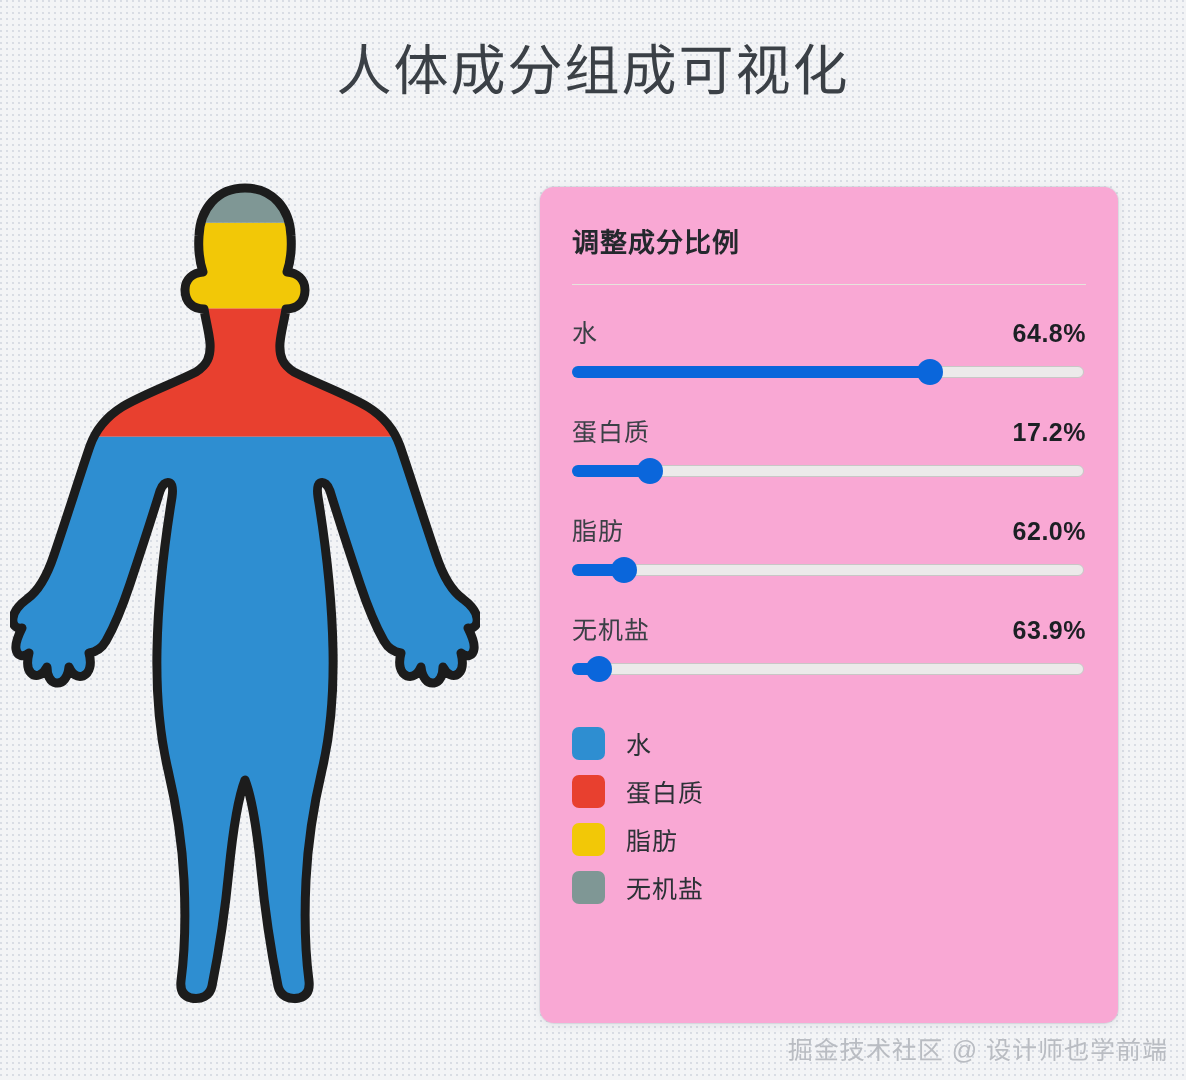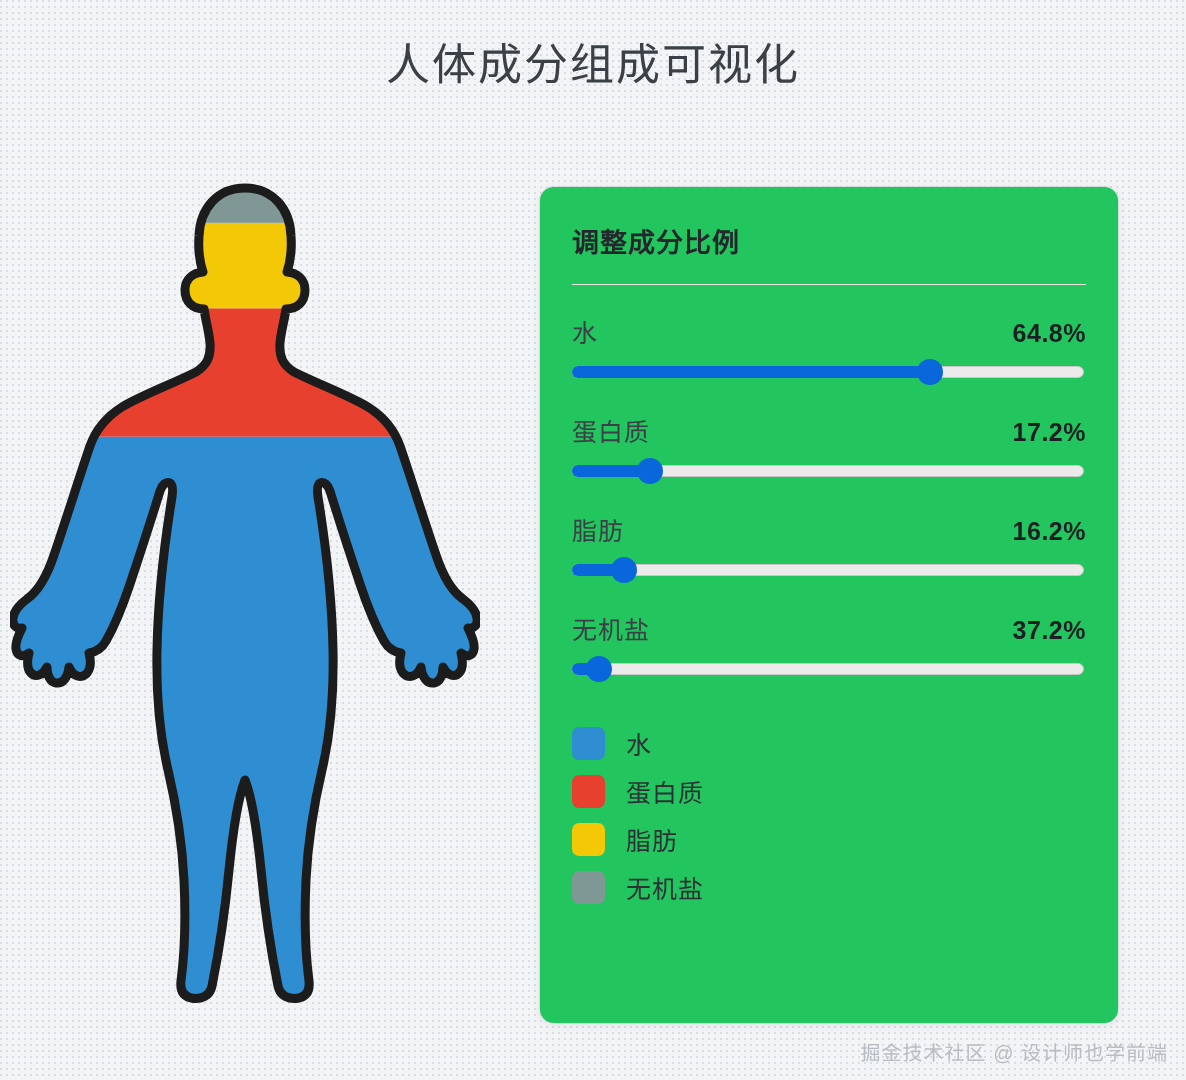--- a/index.html
+++ b/index.html
@@ -21,21 +21,21 @@
     color: #2c3136;
   }
 
   
   #page-title {
     position: absolute;
     top: 36px;
     left: 0;
     width: 1186px;
     text-align: center;
-    font-size: 44px;
+    font-size: 55px;
     font-weight: 400;
     letter-spacing: 2px;
     color: #3b4046;
     line-height: 1.3;
   }
 
   
   #figure-wrap {
     position: absolute;
     left: 10px;
@@ -45,21 +45,21 @@
   }
   #body-svg { display: block; width: 470px; height: 850px; }
 
   
   #control-panel {
     position: absolute;
     left: 540px;
     top: 187px;
     width: 578px;
     height: 836px;
-    background: #22c55e;
+    background: #f9a8d4;
     border-radius: 14px;
     box-shadow: 0 2px 10px rgba(60,70,90,0.10), 0 0 0 1px rgba(180,186,196,0.28);
     padding: 34px 32px 0 32px;
   }
 
   #panel-title {
     font-size: 27px;
     font-weight: bold;
     color: #24282d;
     letter-spacing: 1px;
@@ -138,21 +138,21 @@
     font-size: 25px;
     color: #2c3136;
     letter-spacing: 1px;
   }
 
   
   #watermark {
     position: absolute;
     right: 18px;
     bottom: 14px;
-    font-size: 20px;
+    font-size: 25px;
     color: #b9bcc2;
     letter-spacing: 1px;
     white-space: nowrap;
   }
 </style>
 </head>
 <body>
 
 <h1 id="page-title">人体成分组成可视化</h1>
 
@@ -270,32 +270,32 @@
       </div>
       <div class="slider-track">
         <div class="slider-fill" style="width: 78.5px;"></div>
         <div class="slider-thumb" style="left: 76.5px;"></div>
       </div>
     </div>
 
     <div class="slider-group">
       <div class="slider-head">
         <span class="slider-label">脂肪</span>
-        <span class="slider-value">16.2%</span>
+        <span class="slider-value">62.0%</span>
       </div>
       <div class="slider-track">
         <div class="slider-fill" style="width: 53px;"></div>
         <div class="slider-thumb" style="left: 51px;"></div>
       </div>
     </div>
 
     <div class="slider-group">
       <div class="slider-head">
         <span class="slider-label">无机盐</span>
-        <span class="slider-value">37.2%</span>
+        <span class="slider-value">63.9%</span>
       </div>
       <div class="slider-track">
         <div class="slider-fill" style="width: 27.5px;"></div>
         <div class="slider-thumb" style="left: 25.5px;"></div>
       </div>
     </div>
 
   </div>
 
   <div id="legend">

